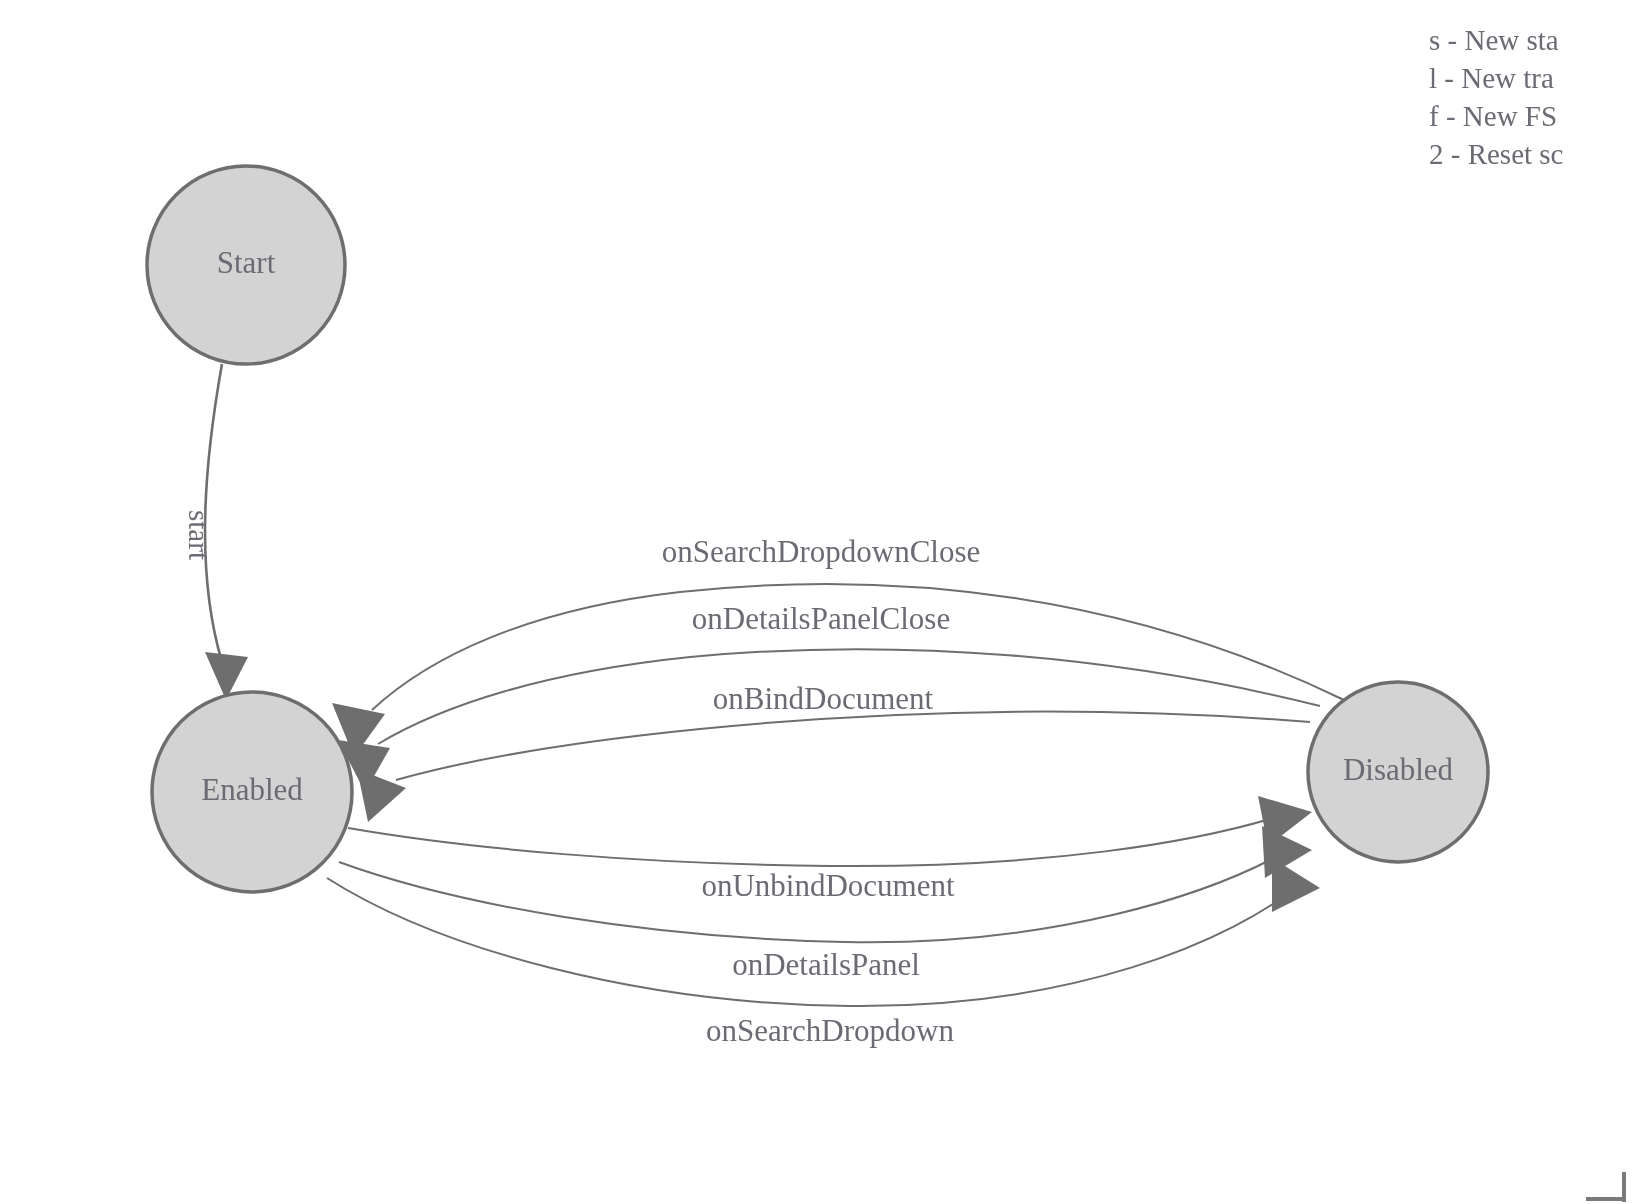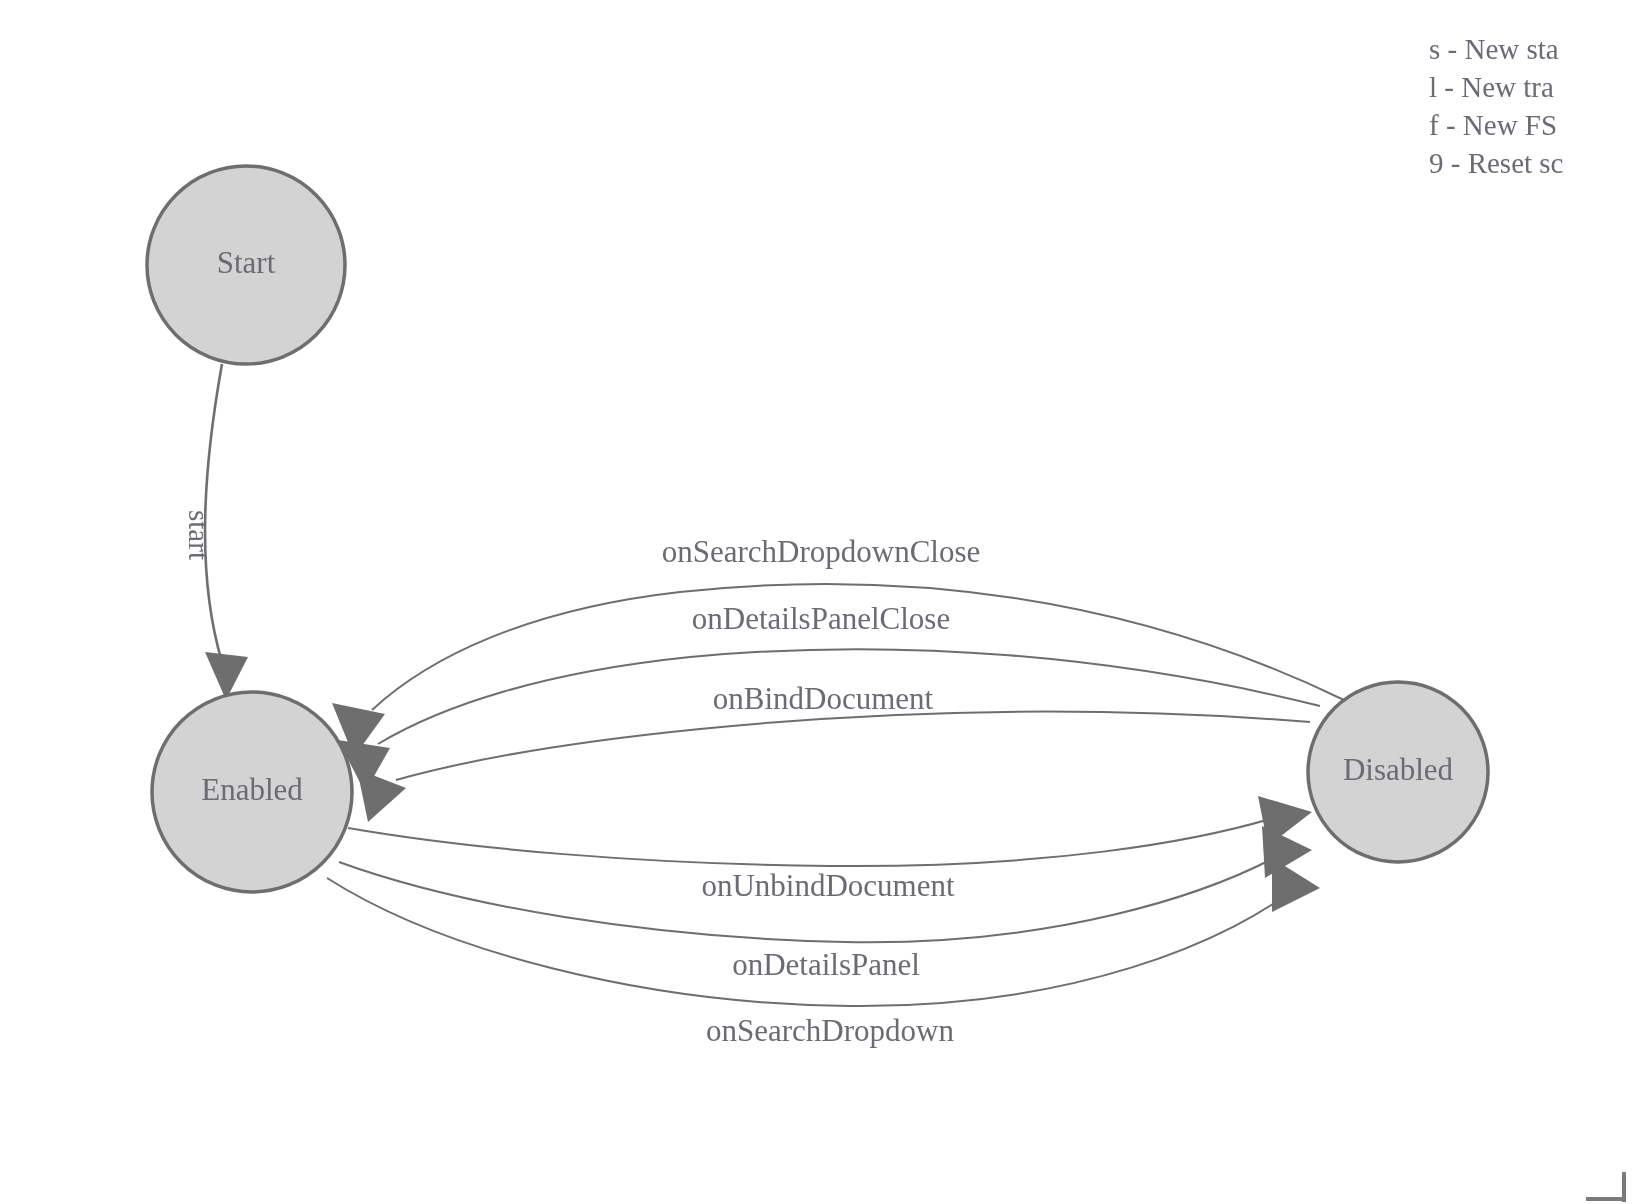--- a/index.html
+++ b/index.html
@@ -56,21 +56,21 @@
   }
   .fsm-edge-label-vertical {
     fill: #6b6b73;
     font-family: "Liberation Serif", "DejaVu Serif", serif;
     font-size: 29px;
     text-anchor: middle;
   }
 
   #help-overlay {
     position: absolute;
-    top: 12px;
+    top: 3px;
     left: 1429px;
     width: 203px;
     padding-top: 18px;
     overflow: hidden;
     white-space: nowrap;
   }
   .help-line {
     color: #6b6b73;
     font-family: "Liberation Serif", "DejaVu Serif", serif;
     font-size: 29px;
@@ -163,19 +163,19 @@
     <circle class="fsm-node-circle" cx="1398" cy="772" r="90"></circle>
     <text class="fsm-node-label" x="1398" y="773">Disabled</text>
   </g>
 
 </svg>
 
 <div id="help-overlay">
   <div class="help-line">s - New sta</div>
   <div class="help-line">l - New tra</div>
   <div class="help-line">f - New FS</div>
-  <div class="help-line">9 - Reset sc</div>
+  <div class="help-line">2 - Reset sc</div>
 </div>
 
 <div id="corner-handle">
   <div class="edge-v"></div>
   <div class="edge-h"></div>
 </div>
 
 </body></html>

